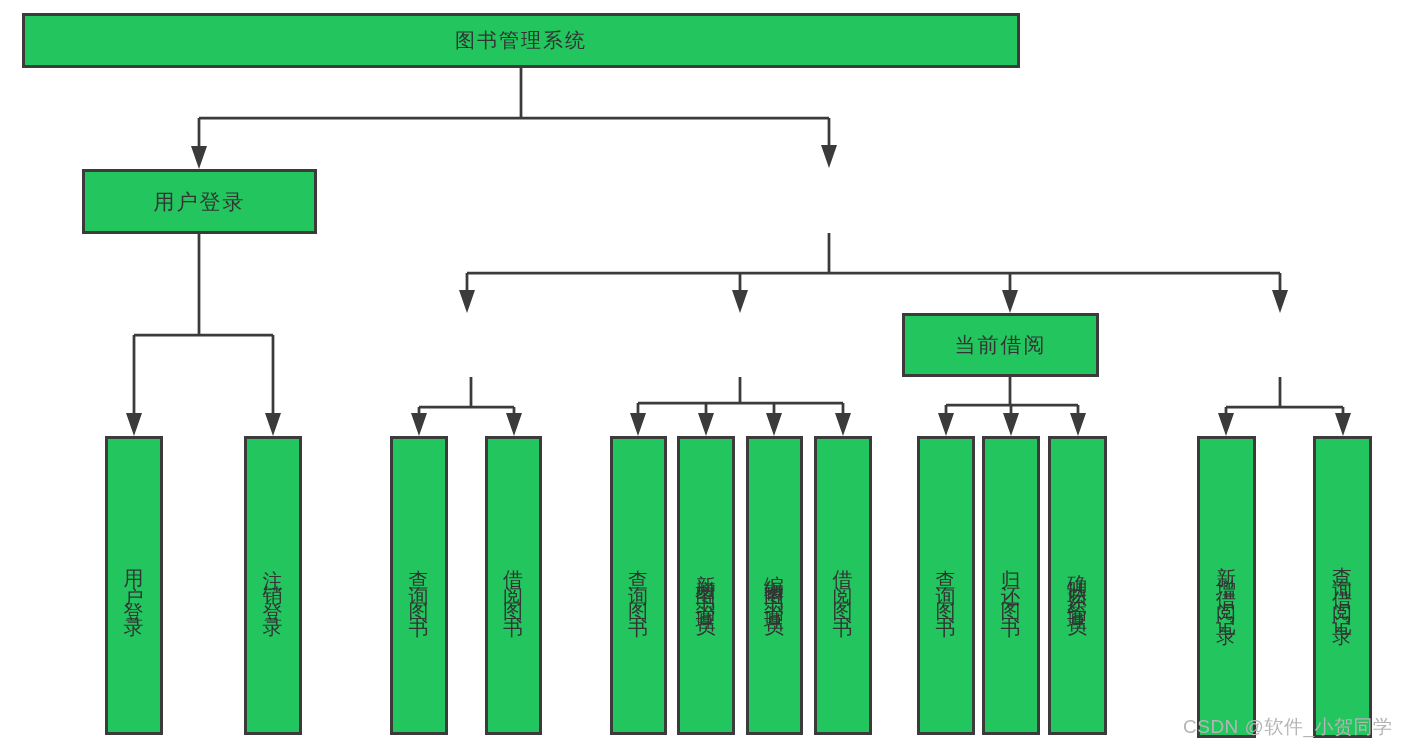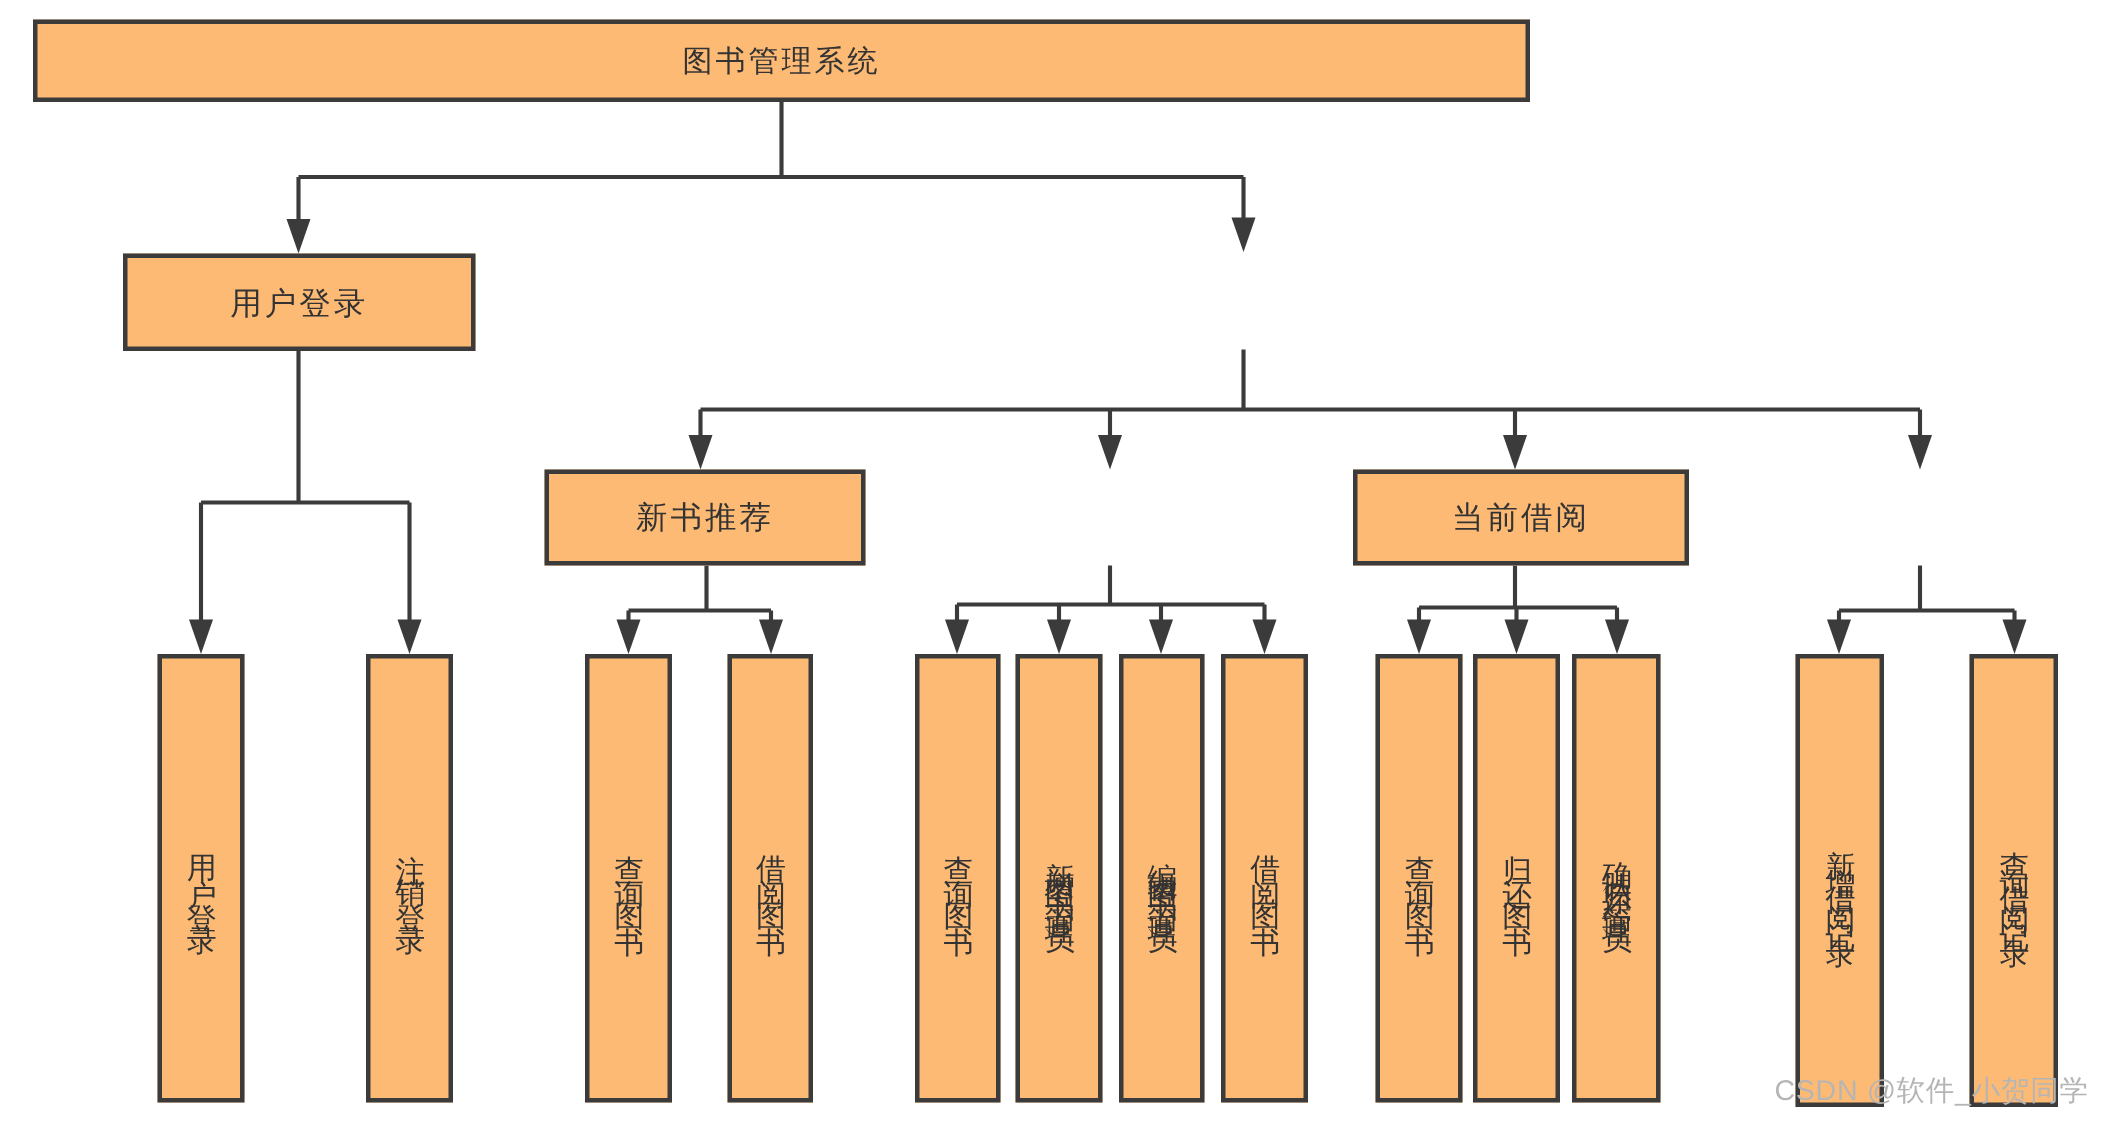--- a/index.html
+++ b/index.html
@@ -8,21 +8,21 @@
     --wm:#b5b5b5;
     --bg:#ffffff;
   }
   html,body{margin:0;padding:0;background:var(--bg);}
   .canvas{
     position:relative;width:1405px;height:747px;background:var(--bg);
     font-family:"Liberation Sans",sans-serif;overflow:hidden;
   }
   .wires{position:absolute;left:0;top:0;z-index:1;}
   .box{
-    position:absolute;box-sizing:border-box;background:#fdba74;
+    position:absolute;box-sizing:border-box;background:#22c55e;
     border:3px solid var(--line);
     display:flex;align-items:center;justify-content:center;
     z-index:2;
   }
   .box .lbl{
     font-size:21px;color:var(--text);letter-spacing:2px;white-space:nowrap;
   }
   .root .lbl{font-size:20px;}
   .leaf .vlbl{
     writing-mode:vertical-rl;text-orientation:mixed;
@@ -88,24 +88,21 @@
   </svg>
 
   <div class="box root" style="left:22px;top:13px;width:998px;height:55px">
     <span class="lbl">图书管理系统</span>
   </div>
 
   <div class="box" style="left:82px;top:169px;width:235px;height:65px">
     <span class="lbl">用户登录</span>
   </div>
 
-  <div class="box" style="left:363px;top:313px;width:214px;height:64px">
-    <span class="lbl">新书推荐</span>
-  </div>
-  <div class="box" style="left:902px;top:313px;width:224px;height:64px">
+  <div class="box" style="left:902px;top:313px;width:197px;height:64px">
     <span class="lbl">当前借阅</span>
   </div>
 
   <div class="box leaf" style="left:105px;top:436px;width:58px;height:299px">
     <span class="vlbl">用户登录</span>
   </div>
   <div class="box leaf" style="left:244px;top:436px;width:58px;height:299px">
     <span class="vlbl">注销登录</span>
   </div>
 

